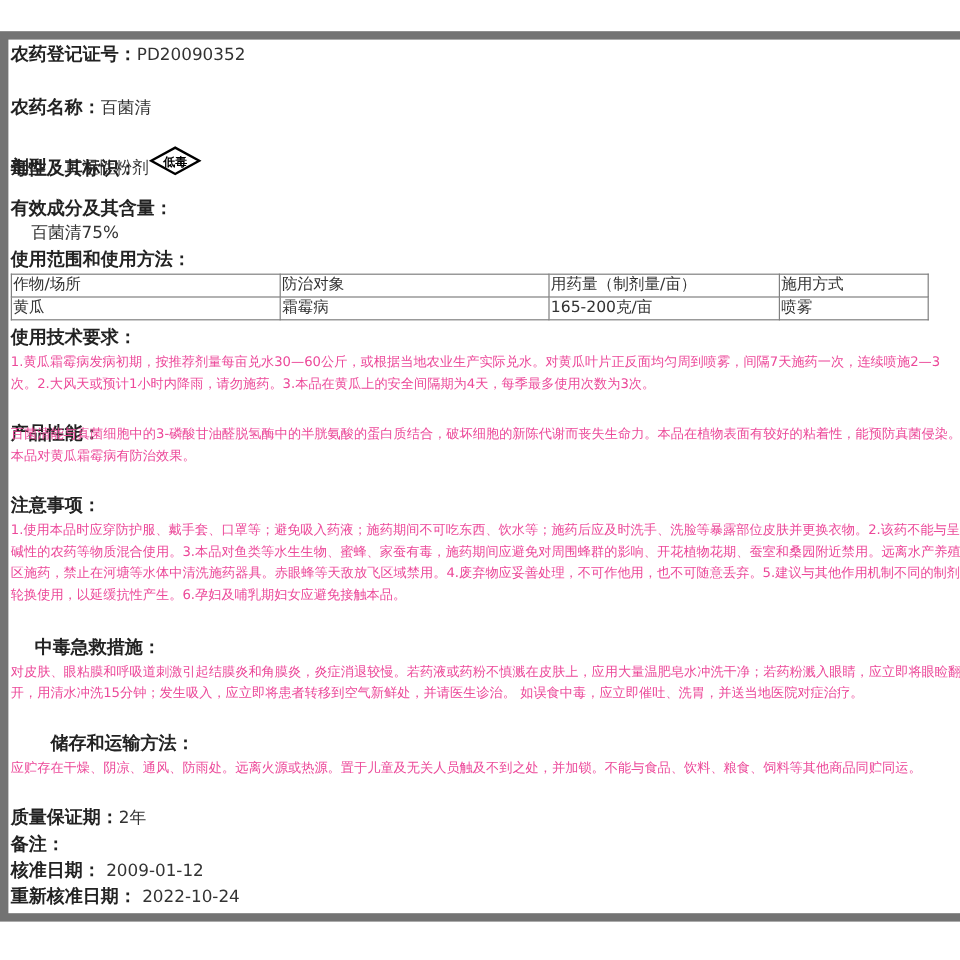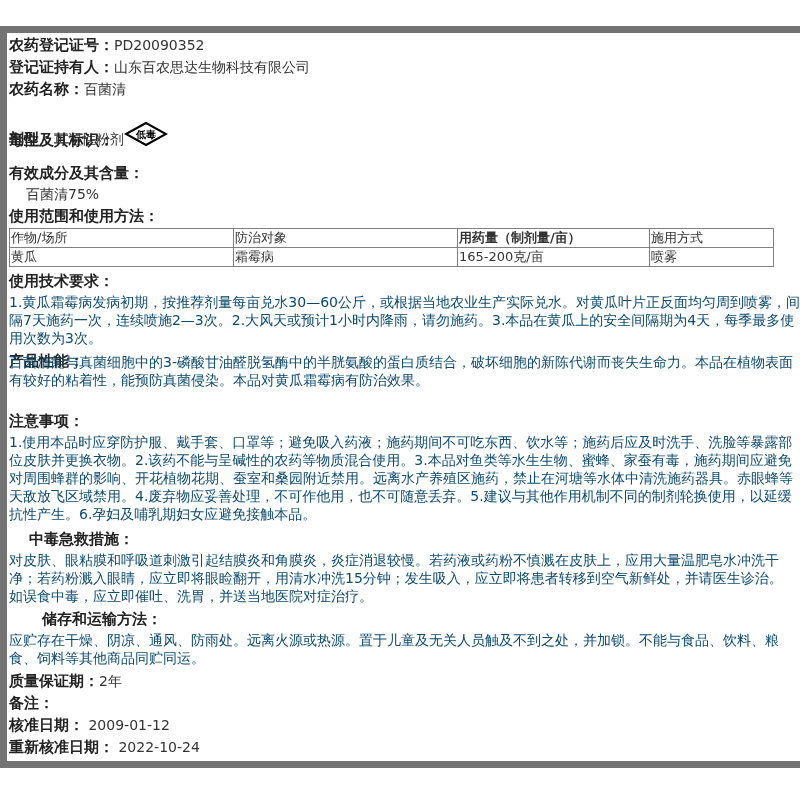--- a/index.html
+++ b/index.html
@@ -38,23 +38,23 @@
       font-size: 15px;
     }
     .val {
       color: #333333;
       font-size: 14px;
     }
     .para {
       position: absolute;
       left: 2px;
       right: 2px;
-      font-size: 14px;
+      font-size: 11px;
       line-height: 18px;
-      color: #0c4a6e;
+      color: #ec4899;
       word-break: break-all;
     }
     .indent {
       padding-left: 17px;
     }
     .icon-tox {
       display: inline-block;
       vertical-align: middle;
       margin-left: 6px;
       position: relative;
@@ -79,23 +79,20 @@
   </style>
 </head>
 <body>
 
 <div class="frame">
 
   <div class="row" style="top:2px;">
     <span class="lbl">农药登记证号：</span><span class="val">PD20090352</span>
   </div>
 
-  <div class="row" style="top:24px;">
-    <span class="lbl">登记证持有人：</span><span class="val">山东百农思达生物科技有限公司</span>
-  </div>
 
   <div class="row" style="top:46px;">
     <span class="lbl">农药名称：</span><span class="val">百菌清</span>
   </div>
 
   <div class="row" style="top:68px;margin-top:28px;">
     <span class="lbl">剂型：</span><span class="val">可湿性粉剂</span>
   </div>
 
   <div class="row" style="top:90px; height:30px; line-height:30px;">
@@ -117,21 +114,21 @@
 
   <div class="row" style="top:173px;">
     <span class="lbl">使用范围和使用方法：</span>
   </div>
 
   <table class="usage">
     <tbody>
         <tr>
       <td style="width:221px;">作物/场所</td>
       <td style="width:221px;">防治对象</td>
-      <td style="width:189px;font-weight:bold;">用药量（制剂量/亩）</td>
+      <td style="width:189px;">用药量（制剂量/亩）</td>
       <td>施用方式</td>
     </tr>
     <tr>
       <td>黄瓜</td>
       <td>霜霉病</td>
       <td>165-200克/亩</td>
       <td>喷雾</td>
     </tr>
   </tbody>
     </table>

